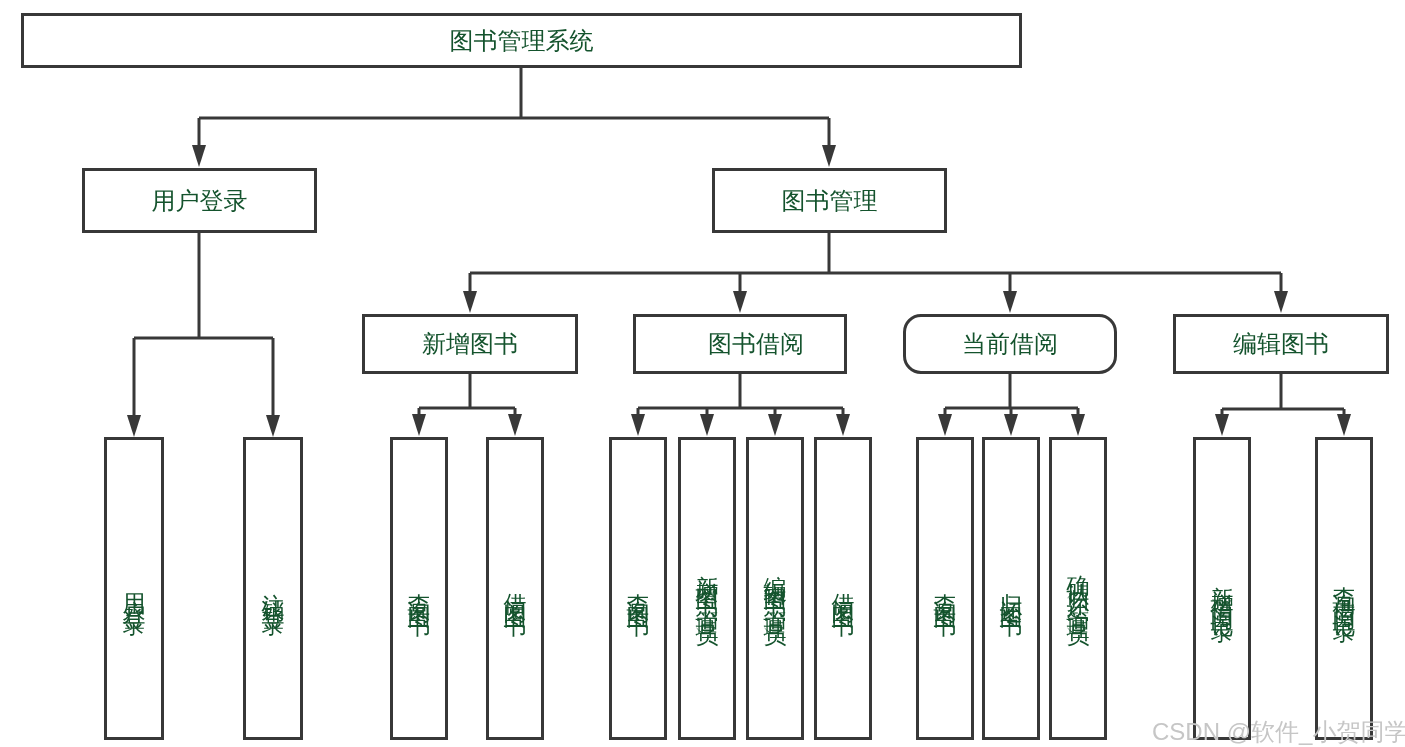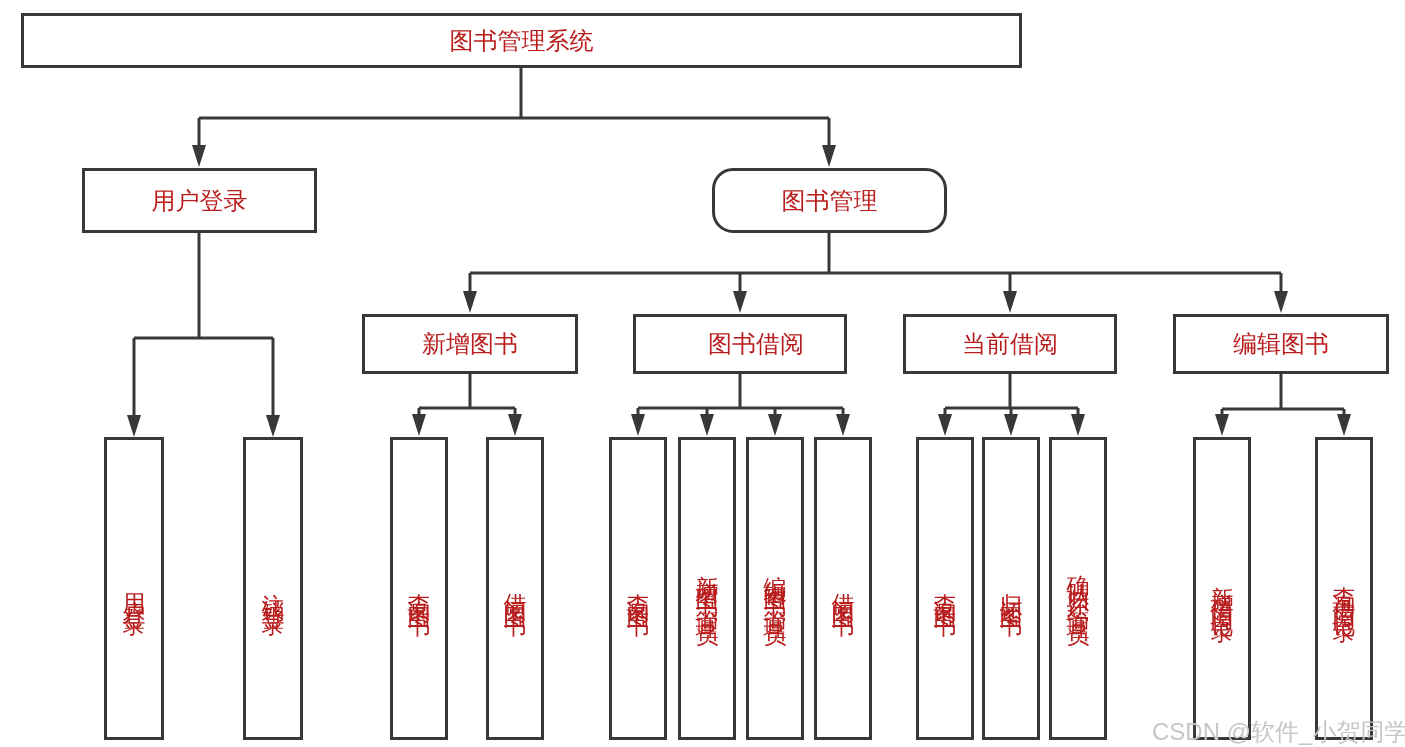--- a/index.html
+++ b/index.html
@@ -25,33 +25,33 @@
     position: absolute;
     box-sizing: border-box;
     background: #ffffff;
     border: 3px solid #383838;
     display: flex;
     align-items: center;
     justify-content: center;
     z-index: 2;
   }
   .node .lbl {
-    color: #b91c1c;
+    color: #14532d;
     font-size: 24px;
     line-height: 1;
     white-space: nowrap;
   }
   .root  { left: 21px;  top: 13px;  width: 1001px; height: 55px; }
   .lv2   { top: 168px;  height: 65px; }
   .lv2a  { left: 82px;  width: 235px; }
-  .lv2b  { left: 712px; width: 235px; border-radius: 21px; }
+  .lv2b  { left: 712px; width: 235px; }
   .lv3   { top: 314px;  height: 60px; }
   .lv3a  { left: 362px;  width: 216px; }
   .lv3b  { left: 633px;  width: 214px; padding-left: 32px; }
-  .lv3c  { left: 903px;  width: 214px; }
+  .lv3c  { left: 903px;  width: 214px; border-radius: 18px; }
   .lv3d  { left: 1173px; width: 216px; }
   .leaf  { top: 437px; height: 303px; }
   .leaf .lbl {
     writing-mode: vertical-rl;
     text-orientation: mixed;
     font-size: 23px;
     letter-spacing: 7px;
     line-height: 1;
   }
   .a1 { left: 104px;  width: 60px; }

